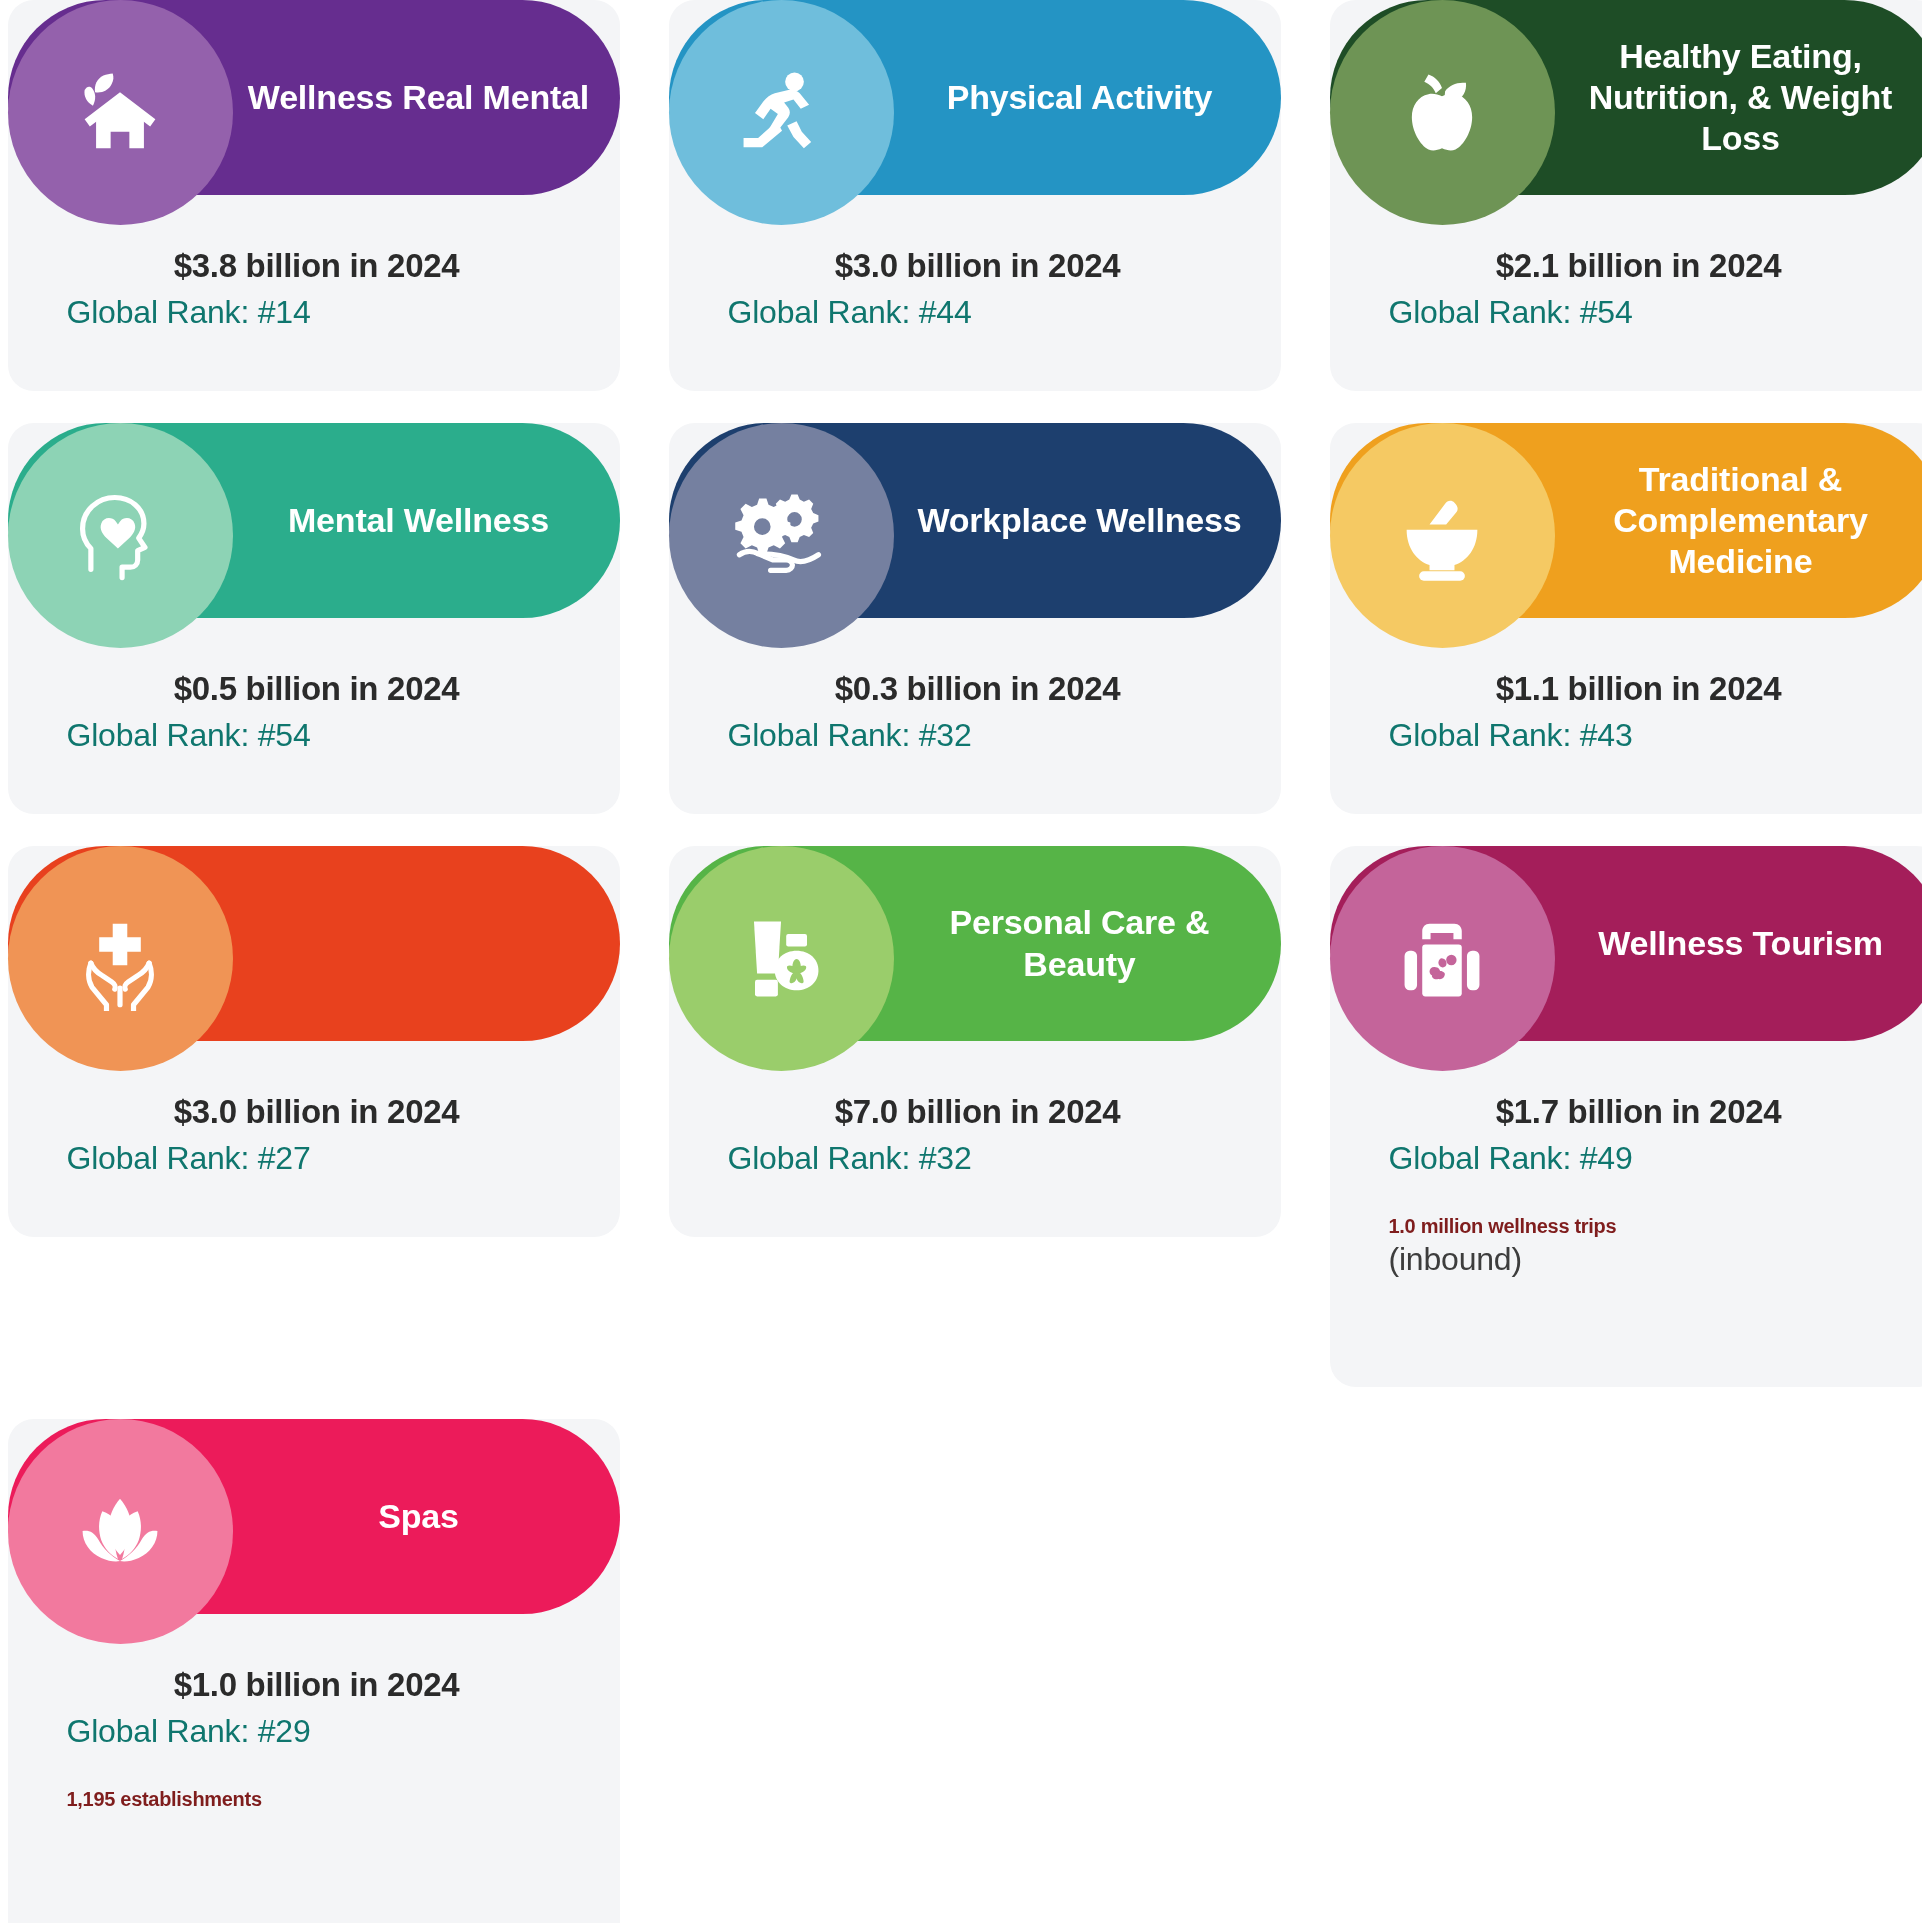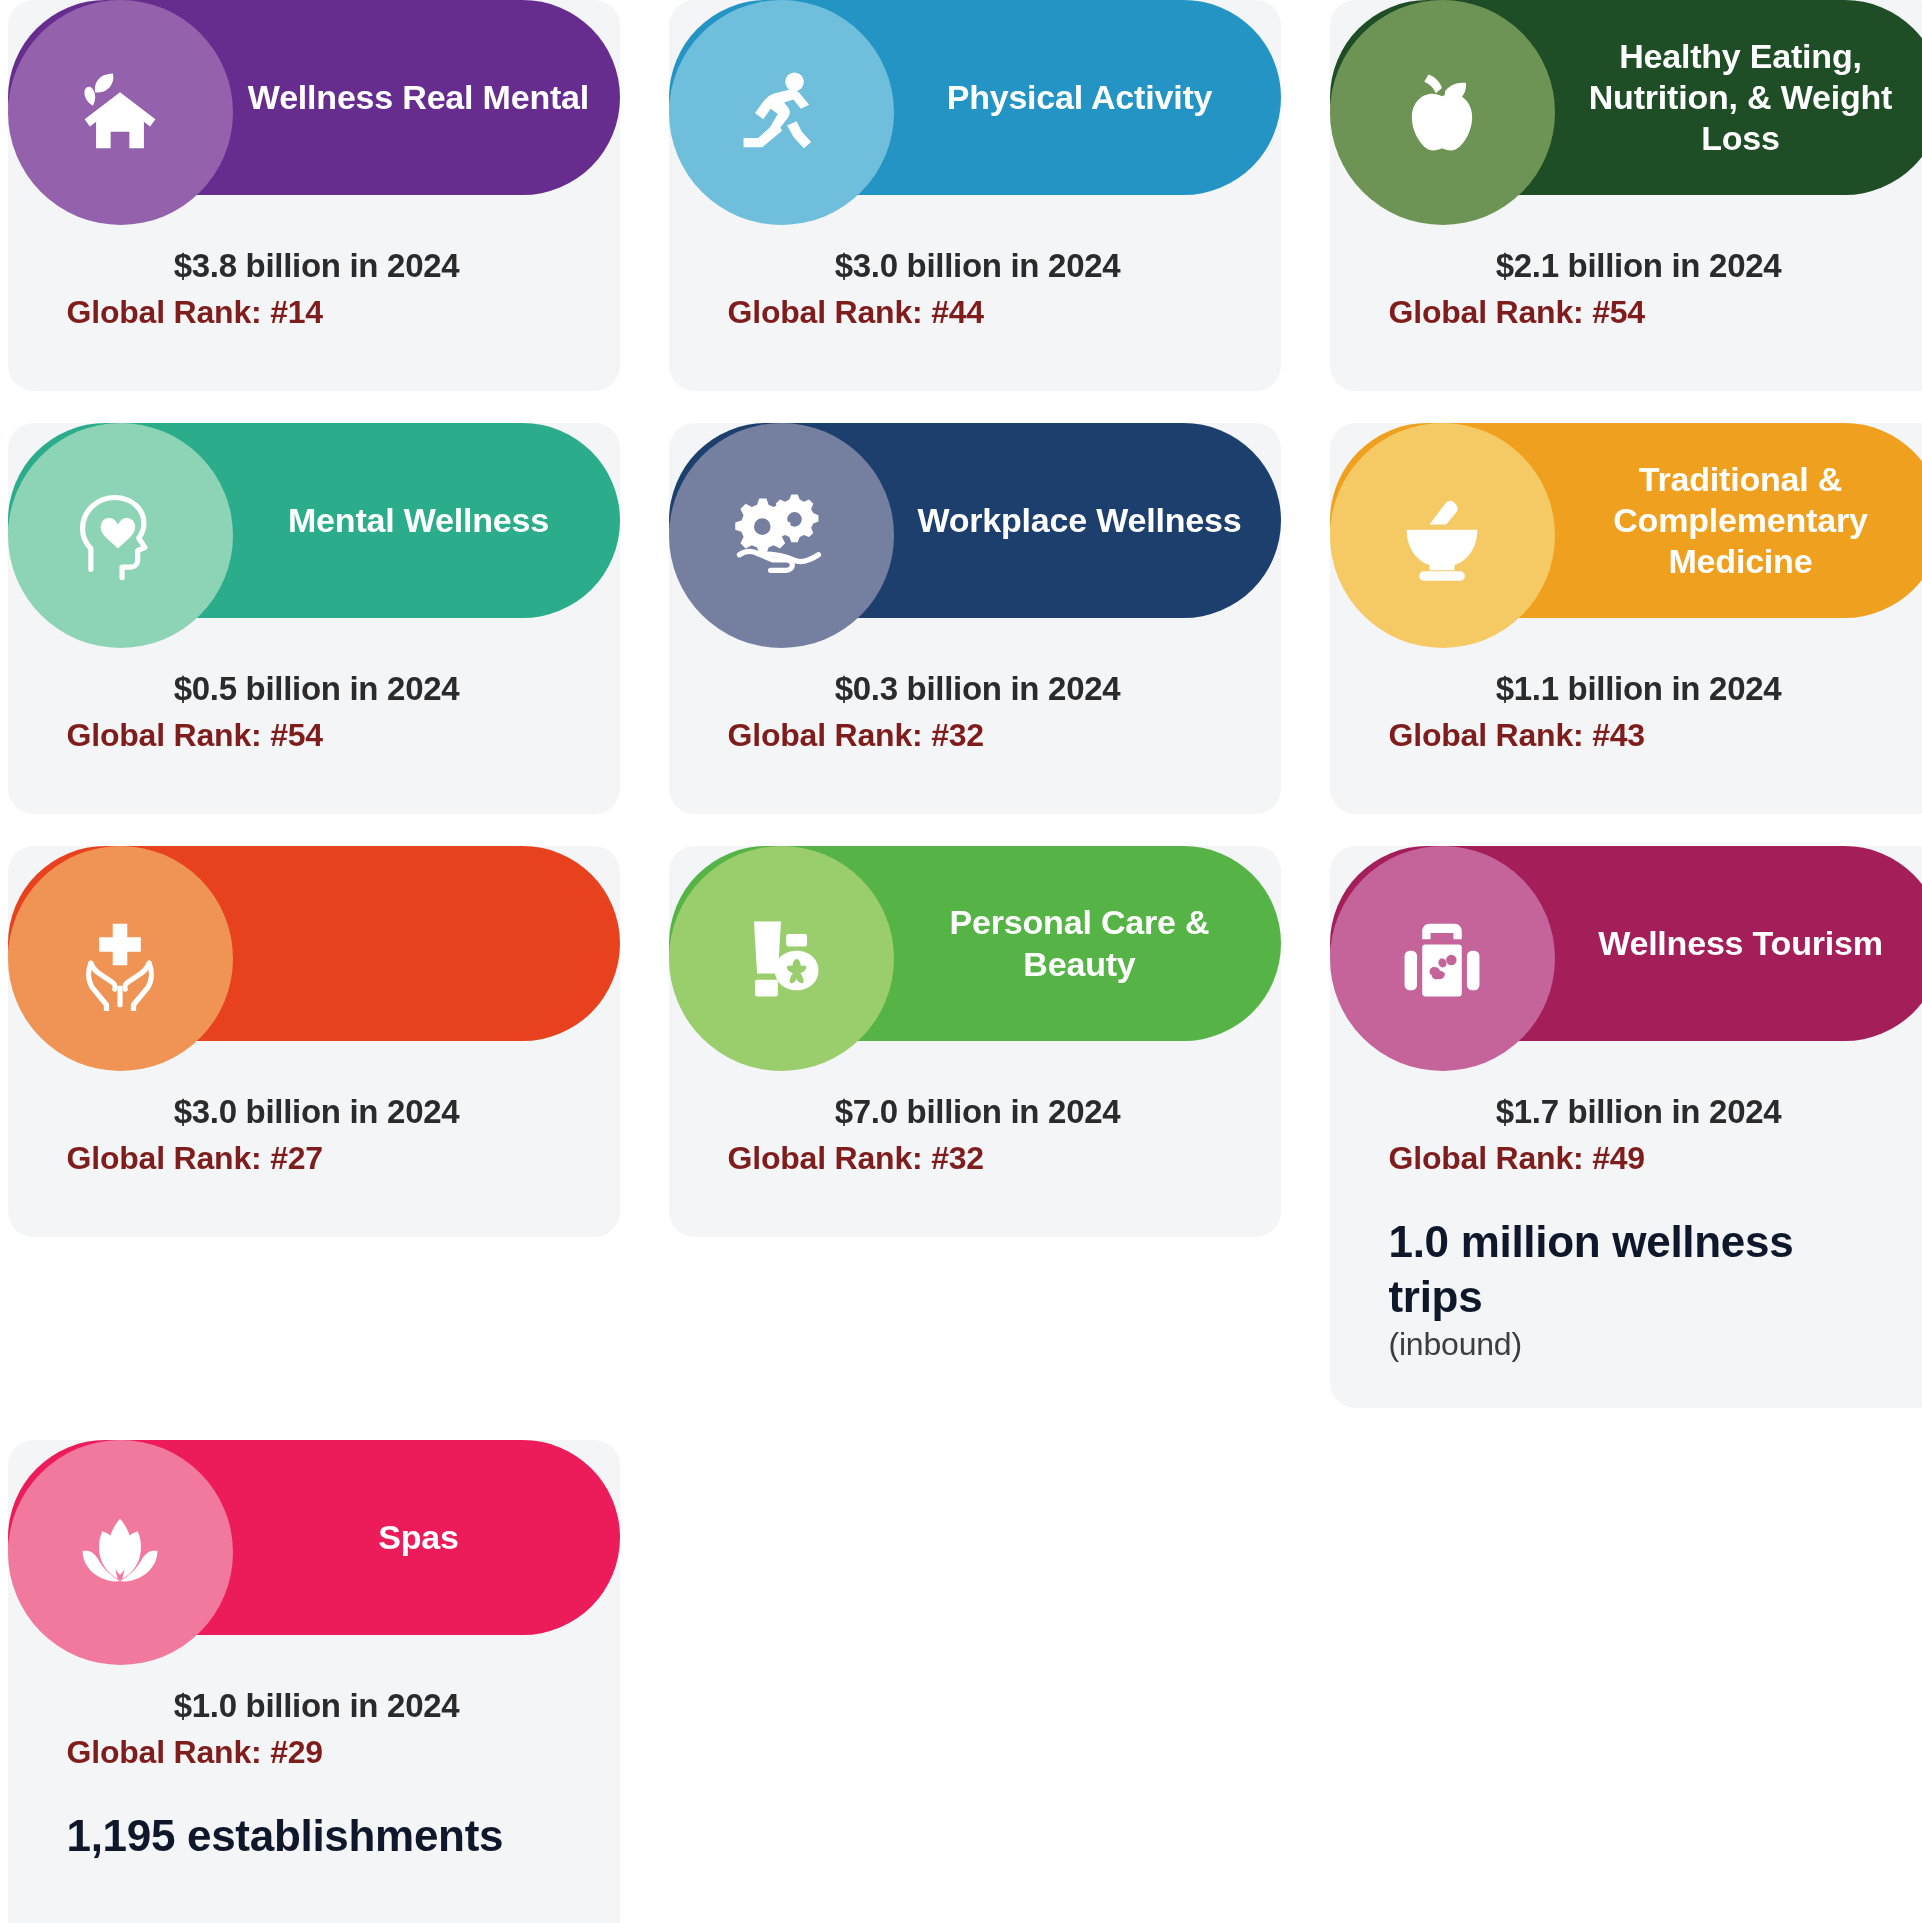--- a/index.html
+++ b/index.html
@@ -107,34 +107,34 @@
     font-size: 33px;
     font-weight: bold;
     color: #2b2b2b;
     line-height: 1.28;
     letter-spacing: -0.3px;
     text-align: center;
   }
 
   .rank {
     font-size: 32px;
-    font-weight: 700;
-    color: #7f1d1d;
+    font-weight: 400;
+    color: #0f766e;
     line-height: 1.3;
     margin-top: 4.5px;
     letter-spacing: -0.2px;
   }
 
   .extra {
     margin-top: 35px;
   }
   .extra-main {
-    font-size: 44px;
+    font-size: 20px;
     font-weight: bold;
-    color: #0f172a;
+    color: #7f1d1d;
     line-height: 1.25;
     letter-spacing: -0.3px;
   }
   .extra-sub {
     font-size: 32px;
     font-weight: 300;
     color: #3d3d3d;
     line-height: 1.3;
     letter-spacing: -0.2px;
   }

